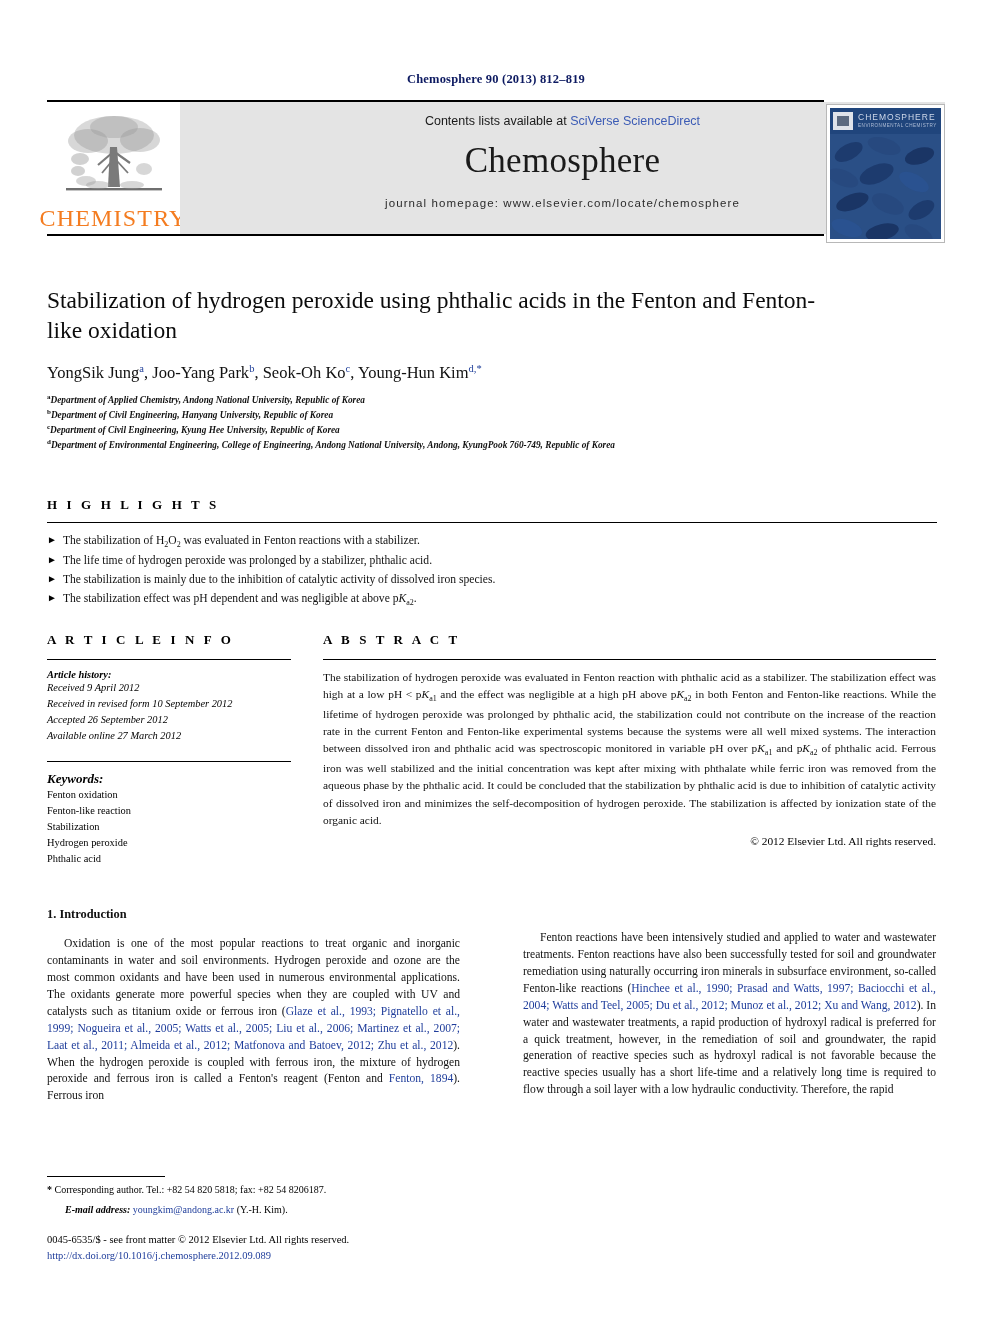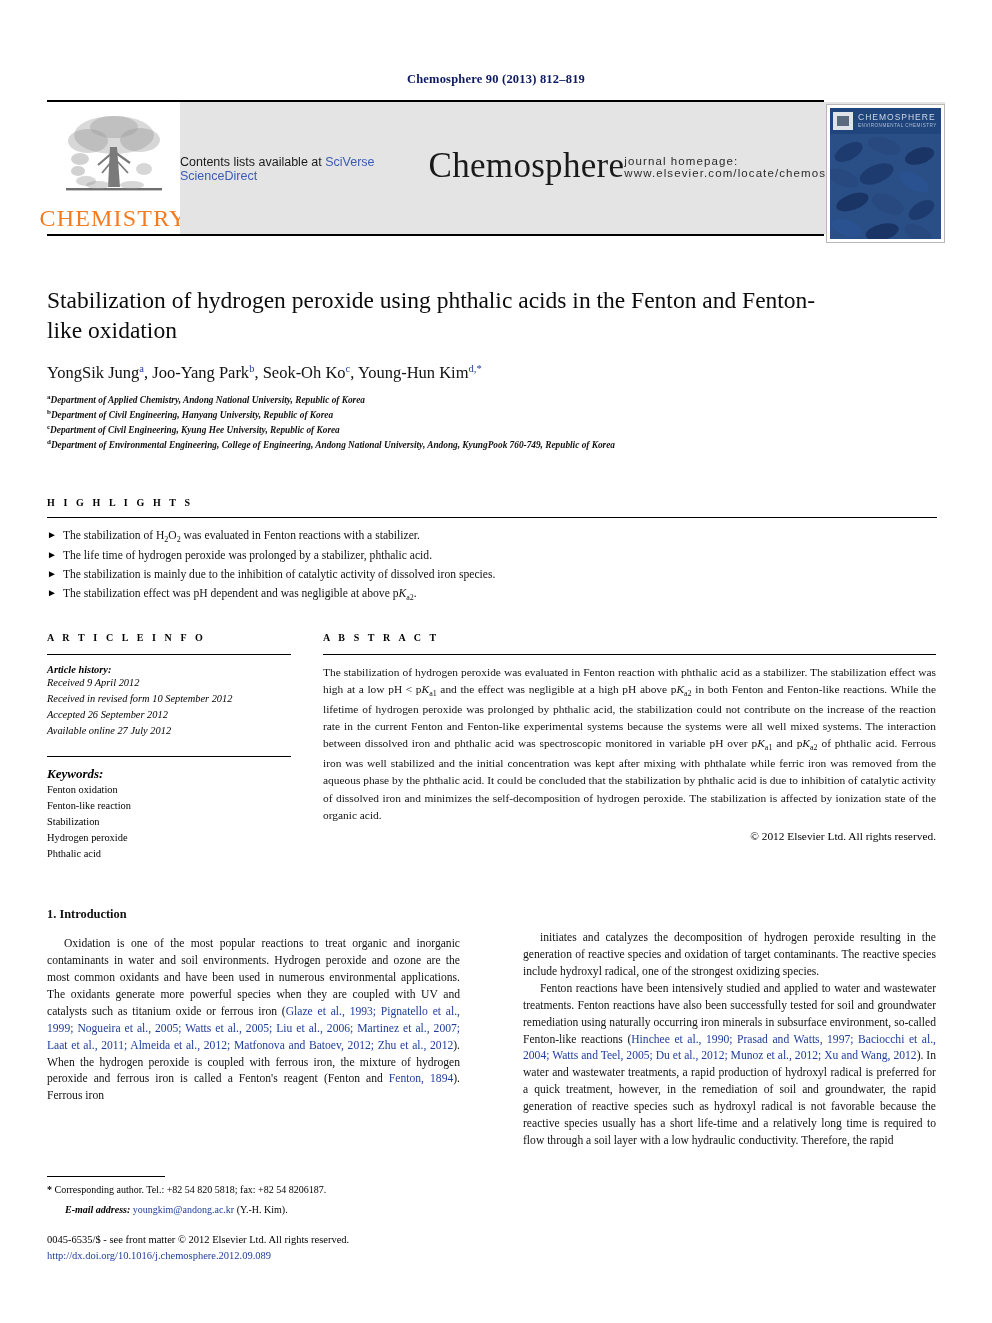--- a/index.html
+++ b/index.html
@@ -36,22 +36,22 @@
   }
   .tree-svg{display:block;}
   .elsevier-word{
     font-family:"Liberation Serif",serif;
     font-size:24px;letter-spacing:1.2px;
     color:#f47c20;line-height:1;
     margin-top:1px;
   }
   .journal-box{
     flex:1 1 auto;background:#e4e4e4;
-    display:flex;flex-direction:row;
-    align-items:center;justify-content:center;
+    display:flex;flex-direction:column;
+    align-items:center;
     box-sizing:border-box;padding:8px 0 10px;
   }
   .contents-line{
     font-family:"Liberation Sans",sans-serif;
     font-size:12.5px;color:#1a1a1a;margin-top:4px;
   }
   .contents-line .sd{color:#3b5bb5;}
   .journal-name{
     font-family:"Liberation Serif",serif;
     font-size:35px;color:#1a1a1a;
@@ -103,21 +103,21 @@
   .authors sup{color:#21409a;font-size:10.5px;}
   .affils{margin-top:9px;}
   .affil{
     font-size:9.3px;font-style:italic;font-weight:bold;
     line-height:1.52;color:#111;
   }
   .affil sup{font-style:normal;font-size:7px;}
 
   
   .sec-label{
-    font-size:10px;font-weight:bold;letter-spacing:3.1px;
+    font-size:13px;font-weight:bold;letter-spacing:3.1px;
     font-family:"Liberation Serif",serif;color:#000;
   }
 
   .highlights{position:absolute;left:47px;top:497px;width:890px;}
   .hl-rule{margin-top:9px;width:890px;border-top:1.6px solid #000;}
   .hl-list{margin-top:9px;}
   .hl-item{
     display:flex;align-items:baseline;
     font-size:11.6px;line-height:1.62;color:#111;
   }
@@ -276,21 +276,21 @@
   </div>
 
   <div class="infoblock">
     <div class="sec-label">A R T I C L E  I N F O</div>
     <div class="info-rule"></div>
     <div class="hist-title">Article history:</div>
     <div>
         <div class="hist-line">Received 9 April 2012</div>
         <div class="hist-line">Received in revised form 10 September 2012</div>
         <div class="hist-line">Accepted 26 September 2012</div>
-        <div class="hist-line">Available online 27 July 2012</div>
+        <div class="hist-line">Available online 27 March 2012</div>
       </div>
     <div class="kw-rule"></div>
     <div class="kw-title">Keywords:</div>
     <div>
         <div class="kw-line">Fenton oxidation</div>
         <div class="kw-line">Fenton-like reaction</div>
         <div class="kw-line">Stabilization</div>
         <div class="kw-line">Hydrogen peroxide</div>
         <div class="kw-line">Phthalic acid</div>
       </div>
@@ -304,21 +304,20 @@
   </div>
 
   <div class="col col-left">
     <div class="sec-num">1. Introduction</div>
     <div>
         <p class="para">Oxidation is one of the most popular reactions to treat organic and inorganic contaminants in water and soil environments. Hydrogen peroxide and ozone are the most common oxidants and have been used in numerous environmental applications. The oxidants generate more powerful species when they are coupled with UV and catalysts such as titanium oxide or ferrous iron (<span class="cite">Glaze et al., 1993; Pignatello et al., 1999; Nogueira et al., 2005; Watts et al., 2005; Liu et al., 2006; Martinez et al., 2007; Laat et al., 2011; Almeida et al., 2012; Matfonova and Batoev, 2012; Zhu et al., 2012</span>). When the hydrogen peroxide is coupled with ferrous iron, the mixture of hydrogen peroxide and ferrous iron is called a Fenton's reagent (Fenton and <span class="cite">Fenton, 1894</span>). Ferrous iron</p>
       </div>
   </div>
   <div class="col col-right">
     <div>
-        <p class="para">initiates and catalyzes the decomposition of hydrogen peroxide resulting in the generation of reactive species and oxidation of target contaminants. The reactive species include hydroxyl radical, one of the strongest oxidizing species.</p>
         <p class="para">Fenton reactions have been intensively studied and applied to water and wastewater treatments. Fenton reactions have also been successfully tested for soil and groundwater remediation using naturally occurring iron minerals in subsurface environment, so-called Fenton-like reactions (<span class="cite">Hinchee et al., 1990; Prasad and Watts, 1997; Baciocchi et al., 2004; Watts and Teel, 2005; Du et al., 2012; Munoz et al., 2012; Xu and Wang, 2012</span>). In water and wastewater treatments, a rapid production of hydroxyl radical is preferred for a quick treatment, however, in the remediation of soil and groundwater, the rapid generation of reactive species such as hydroxyl radical is not favorable because the reactive species usually has a short life-time and a relatively long time is required to flow through a soil layer with a low hydraulic conductivity. Therefore, the rapid</p>
       </div>
   </div>
 
   <div class="footnote">
     <div class="fn-rule"></div>
     <div class="fn-line">
       <span class="star">*</span>
       <span>Corresponding author. Tel.: +82 54 820 5818; fax: +82 54 8206187.</span>
     </div>

